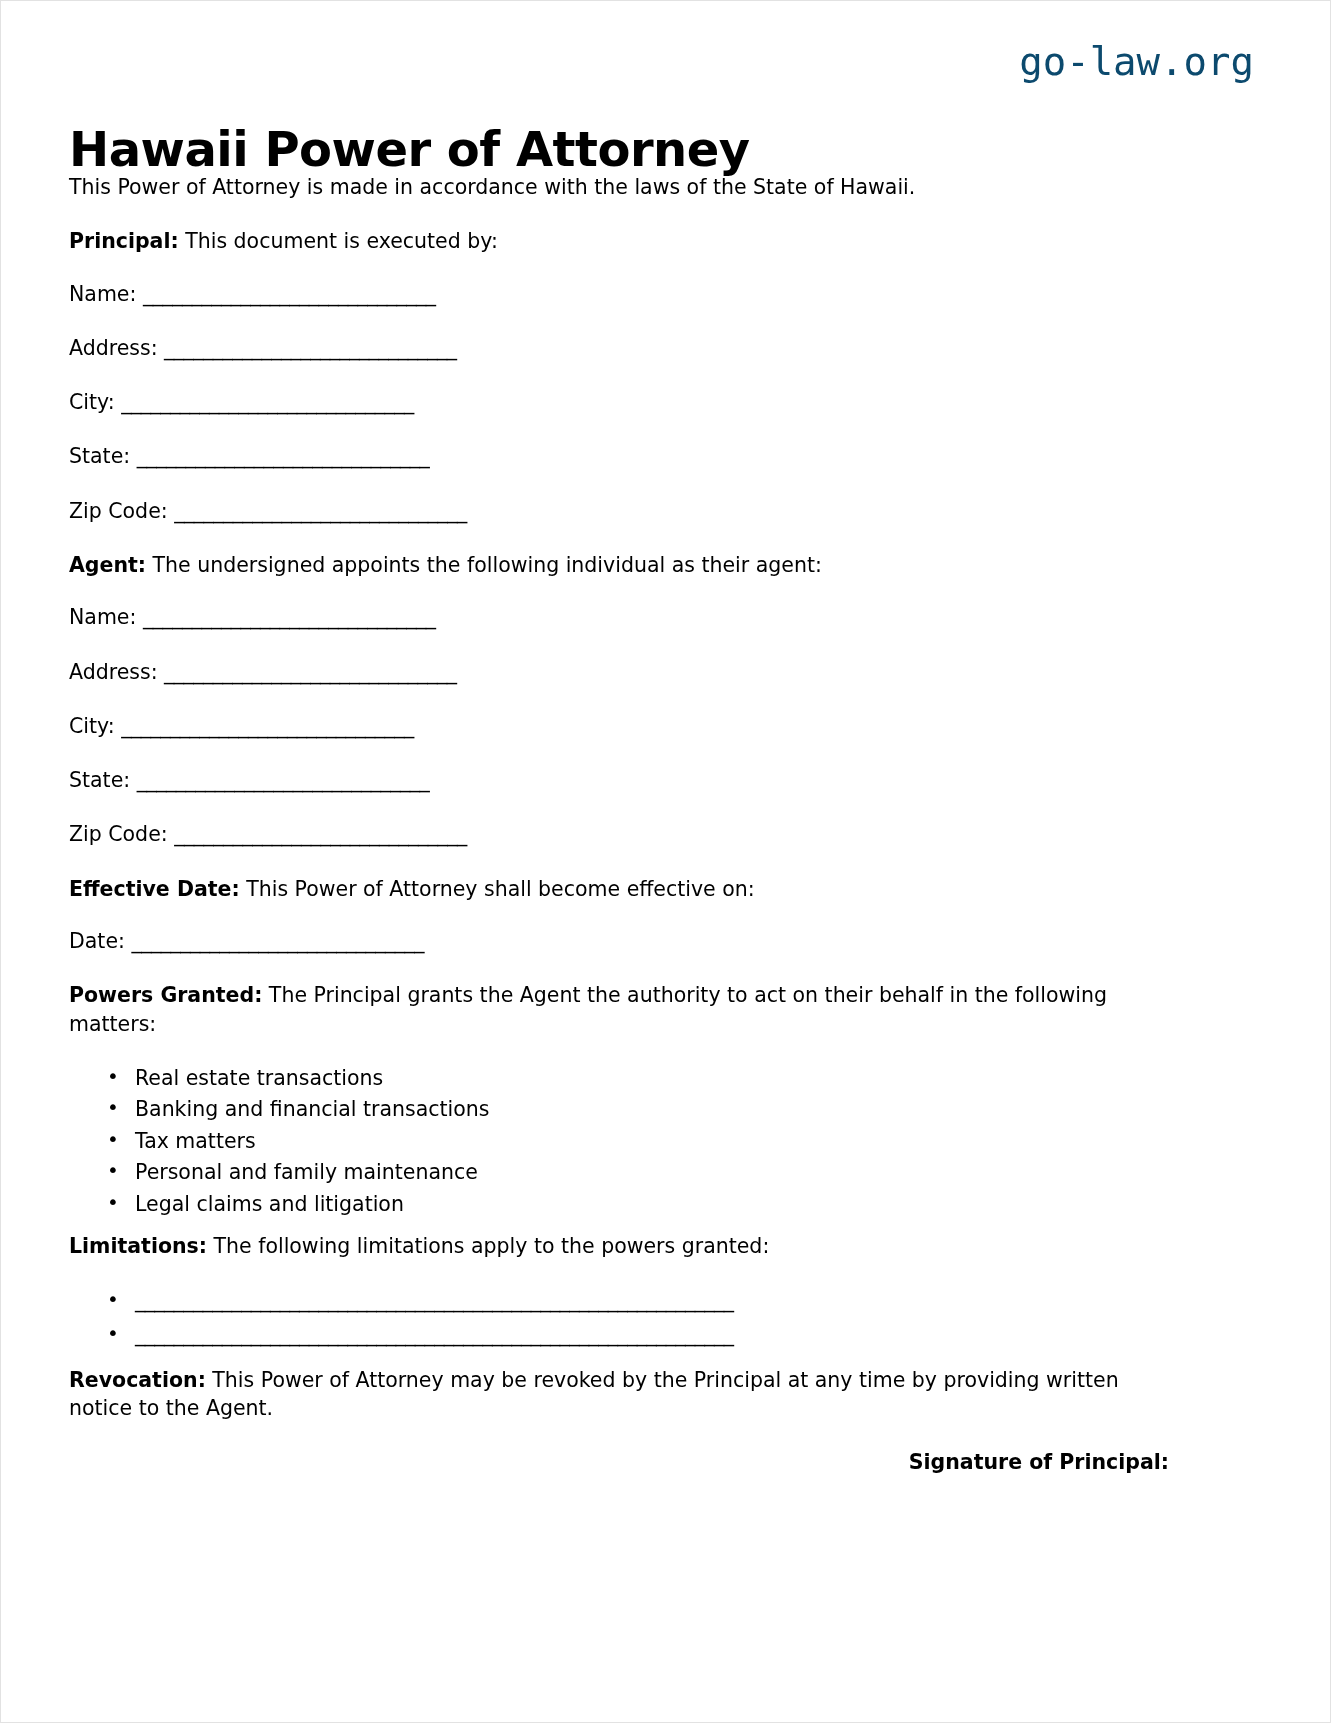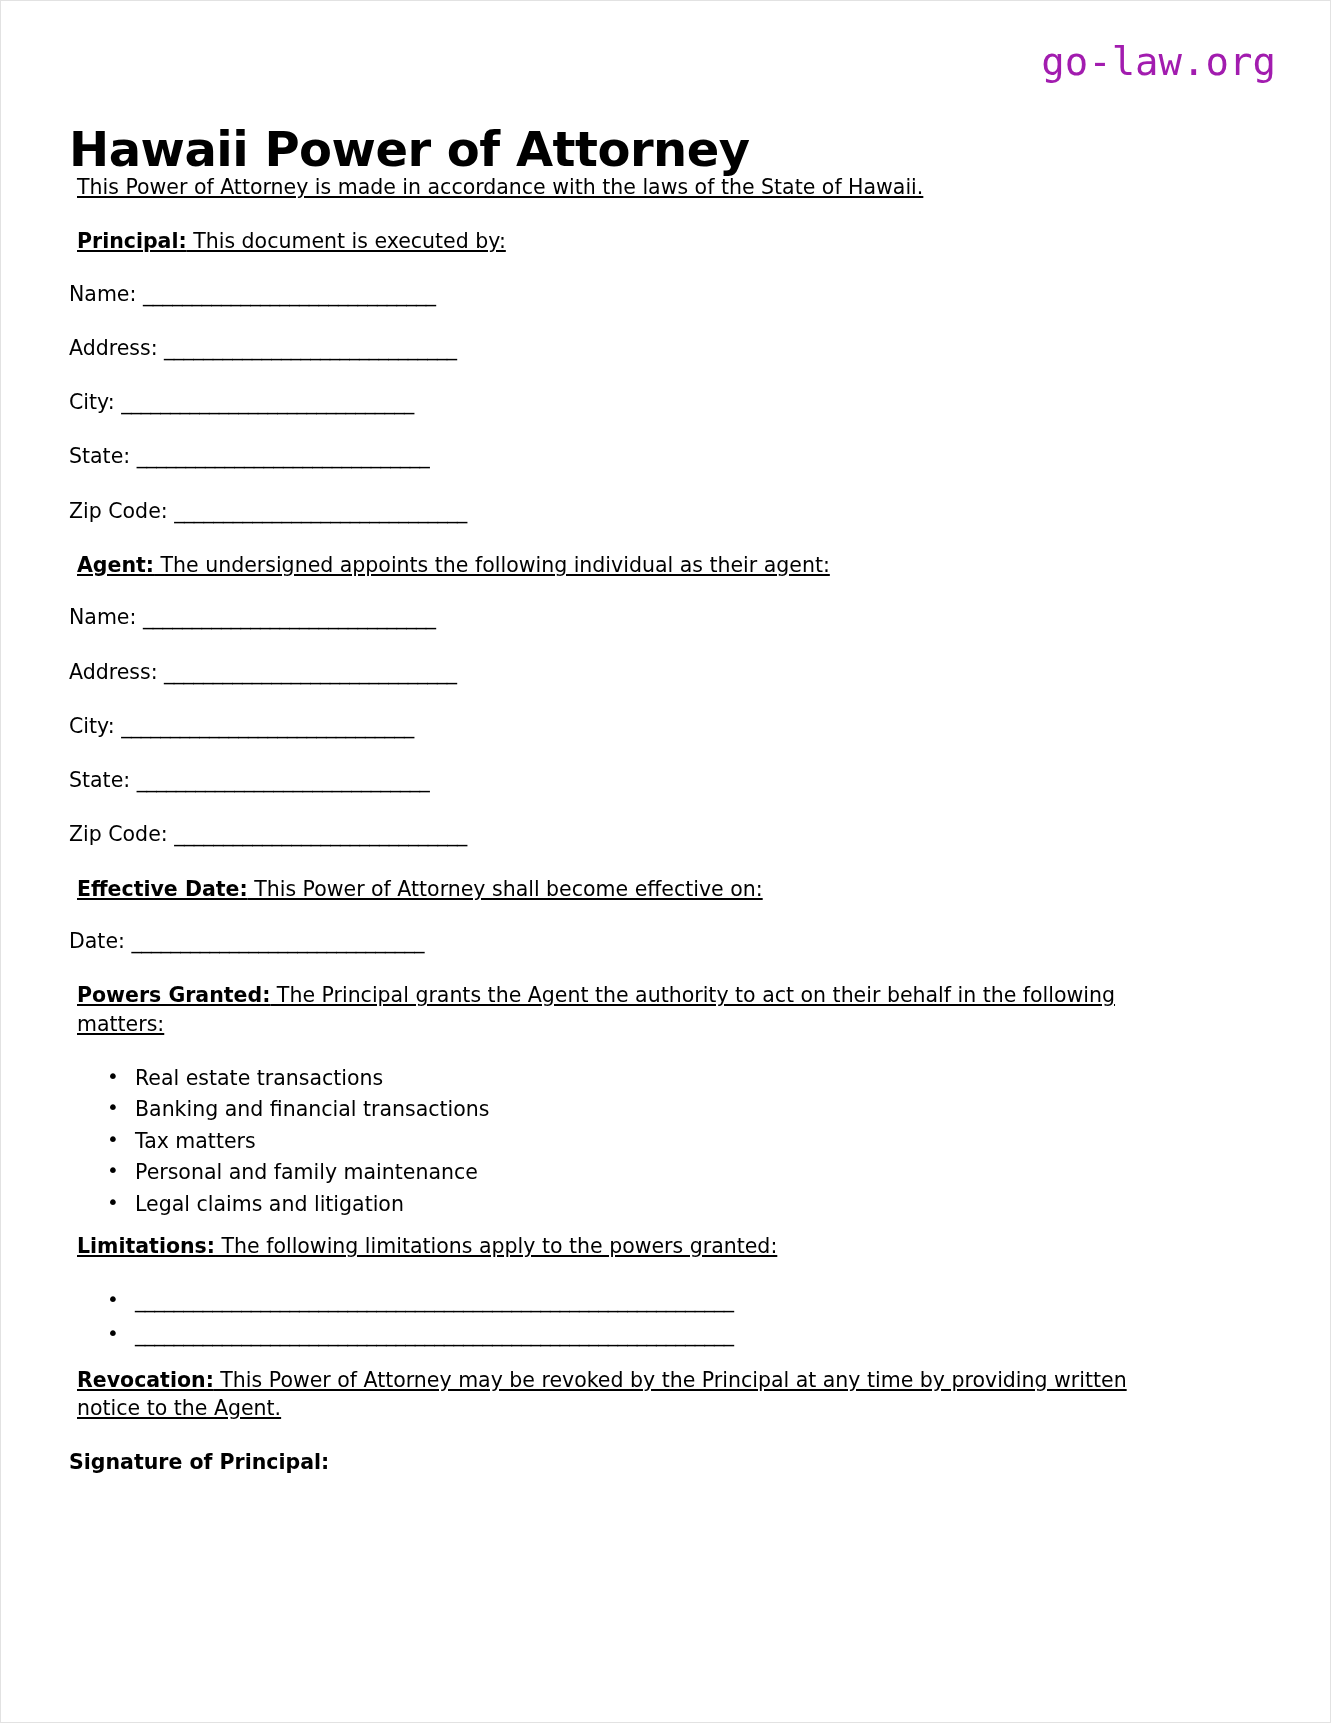--- a/index.html
+++ b/index.html
@@ -15,26 +15,26 @@
     box-sizing: border-box;
     border: 1px solid #e2e2e2;
     overflow: hidden;
     font-family: "DejaVu Sans", "Liberation Sans", sans-serif;
     color: #000000;
   }
 
   
   .logo {
     position: absolute;
-    right: 54px;
+    right: 76px;
     top: 38px;
     font-family: "DejaVu Sans Mono", "Liberation Mono", monospace;
     font-size: 39px;
     letter-spacing: 0px;
-    color: #a21caf;
+    color: #0c4a6e;
     white-space: nowrap;
   }
   .doc-title {
     position: absolute;
     left: 68px;
     top: 88px;
     font-size: 48px;
     font-weight: bold;
     letter-spacing: -0.5px;
     color: #000000;
@@ -44,22 +44,21 @@
   
   .body {
     position: absolute;
     left: 68px;
     top: 172px;
     width: 1100px;
     font-size: 20.5px;
     line-height: 1.38;
   }
   .para {
-    margin: 0 0 26px 8px;
-    text-decoration: underline;
+    margin: 0 0 26px 0;
   }
   .para.tight {
     margin-bottom: 24px;
   }
   .lead {
     font-weight: bold;
   }
   .field {
     margin: 0 0 26px 0;
     white-space: nowrap;
@@ -101,20 +100,21 @@
     top: -1px;
     font-size: 20px;
   }
   ul.limits .blank {
     letter-spacing: -0.6px;
     display: inline-block;
   }
   .sig {
     margin: 0;
     font-weight: bold;
+    text-align: right;
   }
 </style>
 </head>
 <body>
 
 <div class="page">
 
   <div class="logo">go-law.org</div>
 
   <h1 class="doc-title">Hawaii Power of Attorney</h1>

